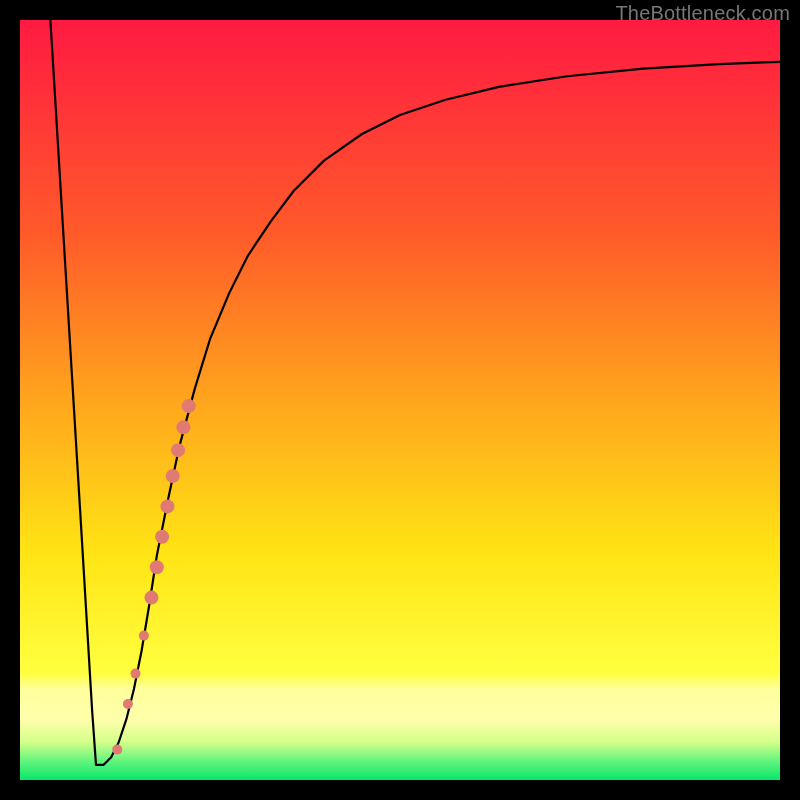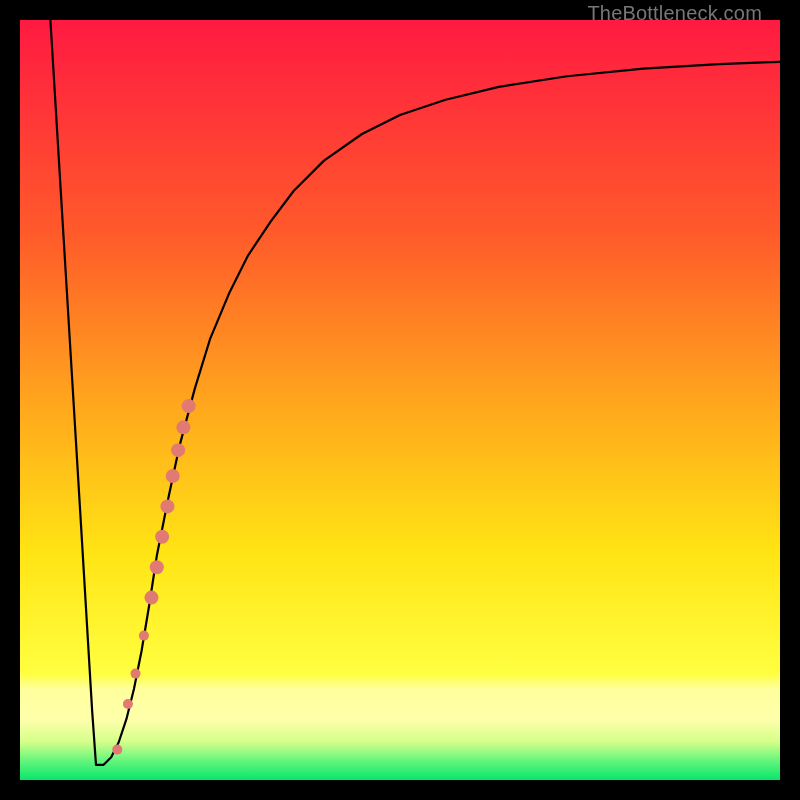--- a/index.html
+++ b/index.html
@@ -19,21 +19,21 @@
   .plot {
     position: absolute;
     left: 20px;
     top: 20px;
     width: 760px;
     height: 760px;
   }
   .watermark {
     position: absolute;
     top: 2px;
-    right: 38px;
+    right: 10px;
     color: #777;
     font-size: 20px;
     font-weight: 500;
     letter-spacing: 0.2px;
   }
 </style>
 </head>
 <body>
 
 <div class="frame">

